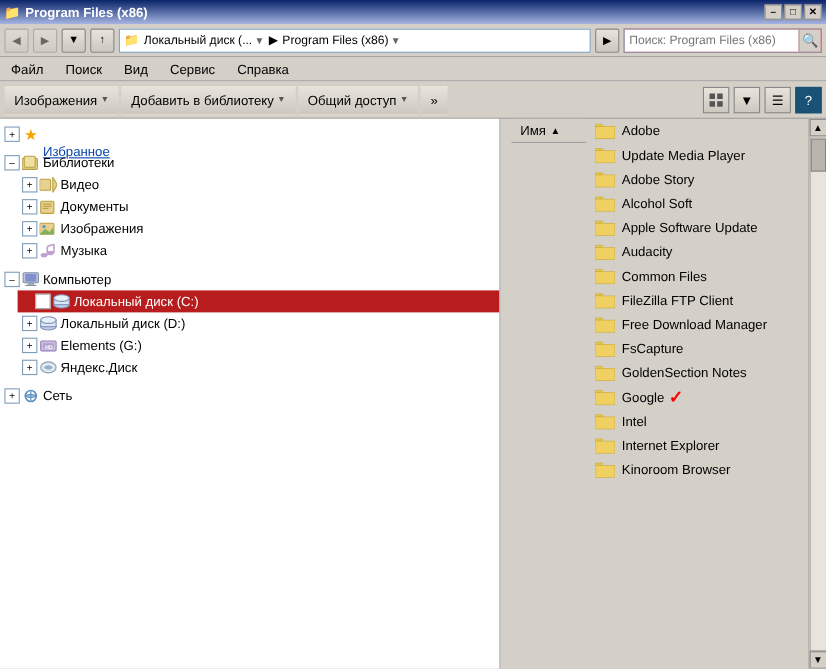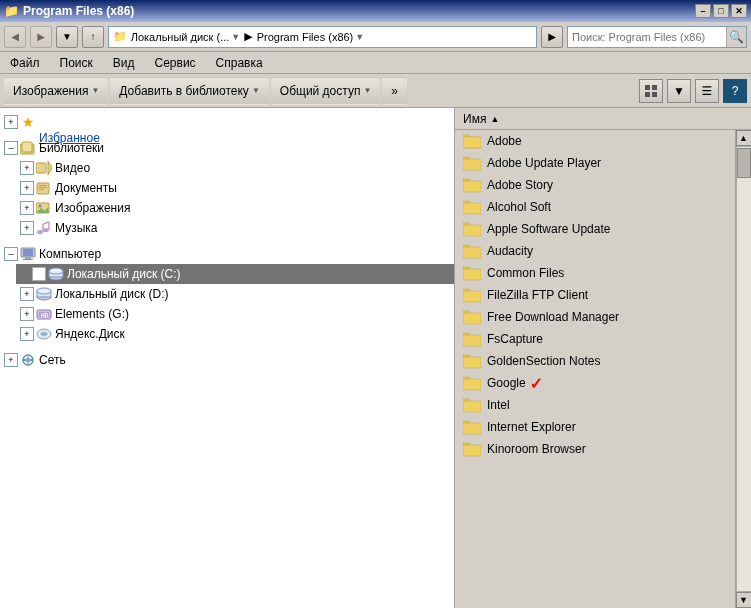--- a/index.html
+++ b/index.html
@@ -118,21 +118,21 @@
     }
     .tree-item {
       display: flex;
       align-items: center;
       padding: 1px 4px;
       cursor: pointer;
       white-space: nowrap;
       font-size: 12px;
       height: 20px;
     }
-    .tree-item.selected { background: #737373; color: white; padding-left: 16px; }
+    .tree-item.selected { background: #b91c1c; color: white; padding-left: 16px; }
     .tree-item.selected .item-label { color: white; }
     .expand-btn { width: 14px; height: 14px; border: 1px solid #7f9db9; background: white; display: flex; align-items: center; justify-content: center; font-size: 9px; margin-right: 2px; cursor: pointer; flex-shrink: 0; }
     .tree-icon { width: 16px; height: 16px; margin-right: 3px; flex-shrink: 0; display: flex; align-items: center; justify-content: center; }
     .item-label { font-size: 12px; }
     .indent-1 { margin-left: 16px; }
 
     
     .star { color: #f5a500; font-size: 14px; }
     
     .link-blue { color: #0645ad; text-decoration: underline; margin-top: 31px; }
@@ -434,21 +434,21 @@
             <path d="M3,7 Q8,4 13,7" fill="none" stroke="#6090c0" stroke-width="1"></path>
             <path d="M3,7 Q8,10 13,7" fill="none" stroke="#6090c0" stroke-width="1"></path>
             <line x1="3" y1="7" x2="13" y2="7" stroke="#6090c0" stroke-width="1"></line>
           </svg>
       </div>
       <span class="item-label">Сеть</span>
     </div>
 
   </div>
 
-  <div style="display:flex;flex:1;flex-direction:column;">
+  <div style="display:flex;flex:1;flex-direction:row;padding-left:10px;">
 
     <div class="file-header">
       <div class="col-name">
         <span>Имя</span>
         <span class="sort-arrow">▲</span>
       </div>
       <div class="scrollbar-placeholder"></div>
     </div>
 
     <div style="display:flex;flex:1;overflow:hidden;">
@@ -465,21 +465,21 @@
           <span>Adobe</span>
         </div>
 
         <div class="file-row">
           <div class="file-folder-icon">
             <svg class="folder-svg" viewBox="0 0 18 16">
                 <path d="M0,4 L6,4 L7,2 L0,2 Z" fill="#e8c84a" stroke="#c8a830" stroke-width="0.5"></path>
                 <rect x="0" y="4" width="18" height="11" fill="#f0d060" stroke="#c8a830" stroke-width="0.5"></rect>
               </svg>
           </div>
-          <span>Adobe Update Player</span>
+          <span>Update Media Player</span>
         </div>
 
         <div class="file-row">
           <div class="file-folder-icon">
             <svg class="folder-svg" viewBox="0 0 18 16">
                 <path d="M0,4 L6,4 L7,2 L0,2 Z" fill="#e8c84a" stroke="#c8a830" stroke-width="0.5"></path>
                 <rect x="0" y="4" width="18" height="11" fill="#f0d060" stroke="#c8a830" stroke-width="0.5"></rect>
               </svg>
           </div>
           <span>Adobe Story</span>

